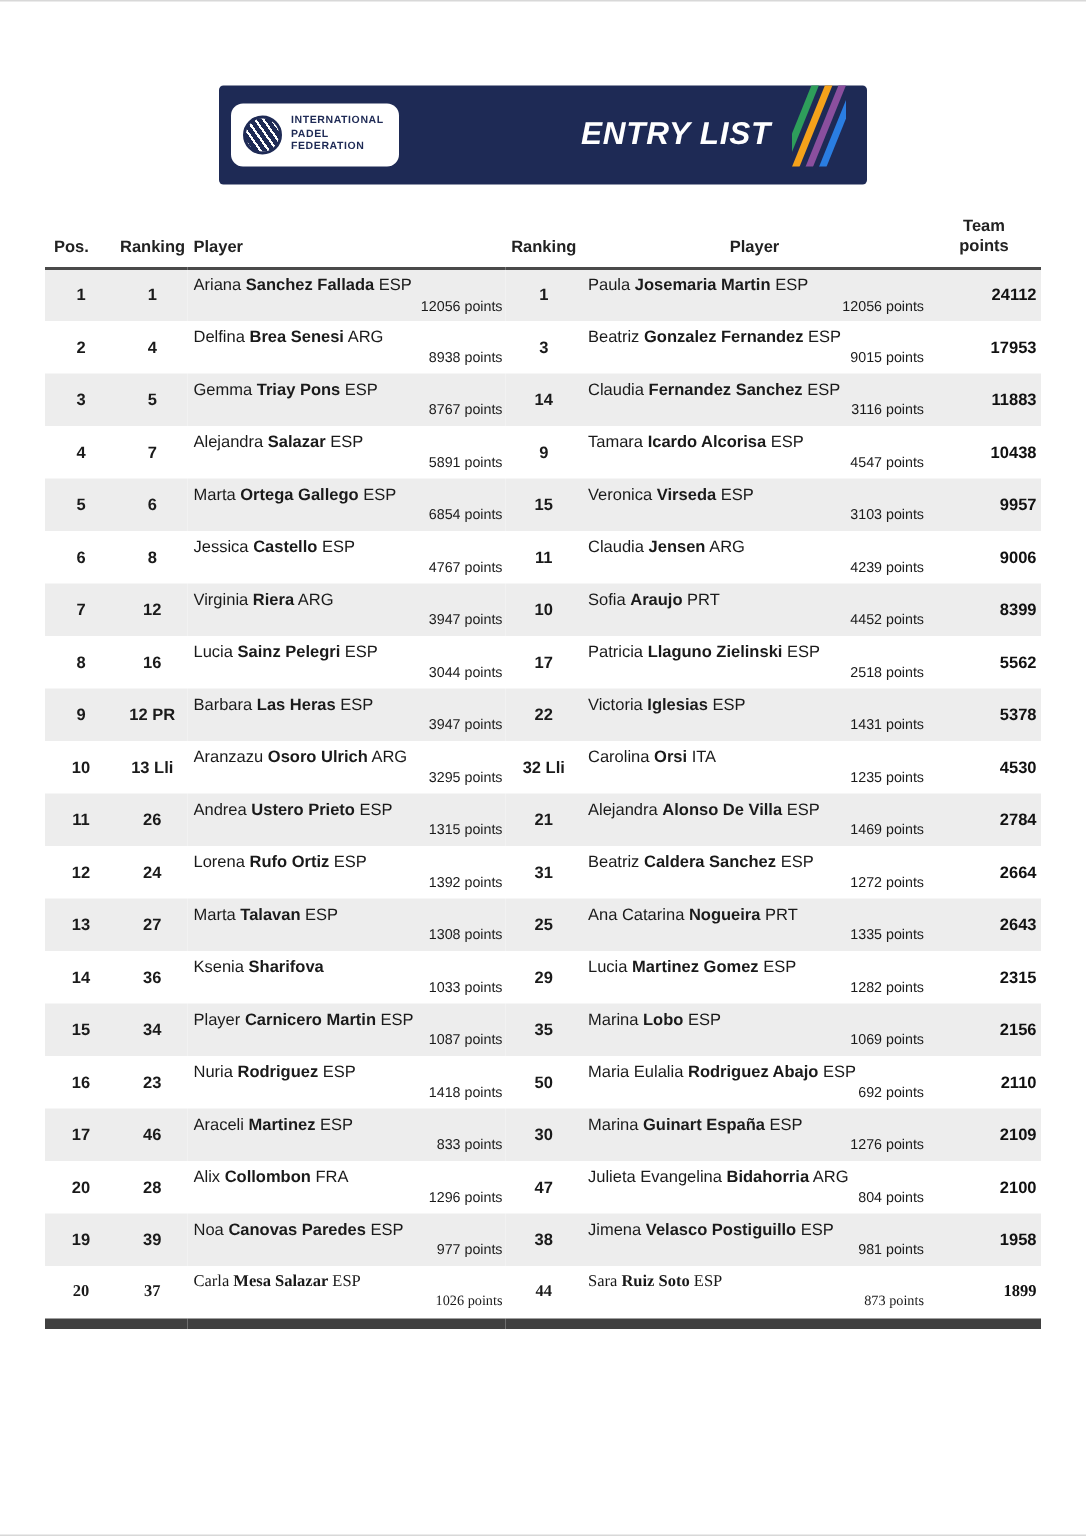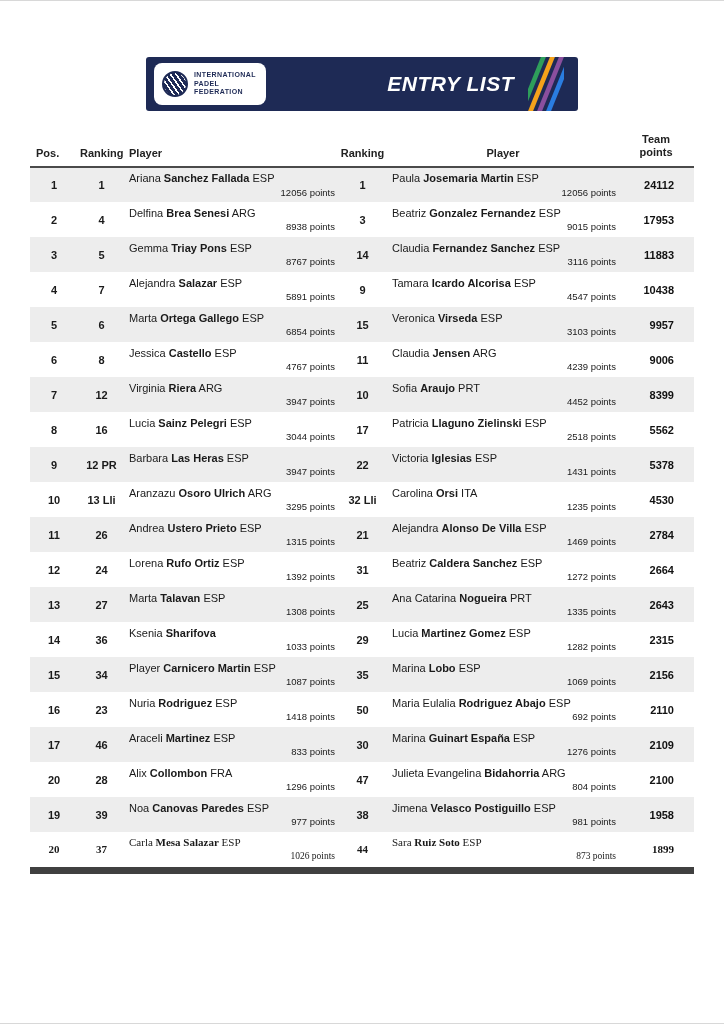--- a/index.html
+++ b/index.html
@@ -7,21 +7,21 @@
   body { font-family: "Liberation Sans", sans-serif; color: #1a1a1a; }
 
   .page {
     width: 724px; height: 1024px; margin: 0 auto; background: #fff;
     position: relative; border-top: 1px solid #d8d8d8; border-bottom: 1px solid #d8d8d8;
     overflow: hidden;
   }
 
   
   .banner {
-    width: 432px; height: 54px; margin: 56px auto 0 auto;
+    width: 432px; height: 66px; margin: 56px auto 0 auto;
     background: #1e2a55; border-radius: 3px;
     display: flex; align-items: center; position: relative;
     padding: 0 64px 0 8px;
   }
   .logo-box {
     background: #ffffff; border-radius: 8px; height: 42px;
     display: flex; align-items: center; gap: 6px; padding: 4px 10px 4px 8px;
   }
   .logo-circle {
     width: 26px; height: 26px; border-radius: 50%; flex: 0 0 auto;
@@ -74,21 +74,21 @@
   tbody tr.shaded { background: #ededed; }
   tbody tr:last-child { border-bottom: 7px solid #404040; font-family: Liberation Serif, serif; }
 
   td { vertical-align: middle; }
   td.pos-cell, td.rank-cell { text-align: center; font-weight: bold; font-size: 11px; color: #1a1a1a; }
   td.player-cell { padding: 3px 2px 3px 4px; }
   .name-line { font-size: 11px; line-height: 1.3; color: #1a1a1a; white-space: nowrap; overflow: hidden; }
   .name-line .ln { font-weight: bold; }
   .name-line .cc { font-weight: normal; }
   .points-line { font-size: 9.5px; line-height: 1.45; color: #1a1a1a; text-align: right; }
-  td.team-cell { text-align: right; font-weight: bold; font-size: 11px; padding-right: 20px; color: #111; }
+  td.team-cell { text-align: right; font-weight: bold; font-size: 11px; padding-right: 3px; color: #111; }
 </style>
 </head>
 <body>
 
 <div class="page">
 
   <div class="banner">
     <div class="logo-box">
       <span class="logo-circle"></span>
       <div class="logo-text">

